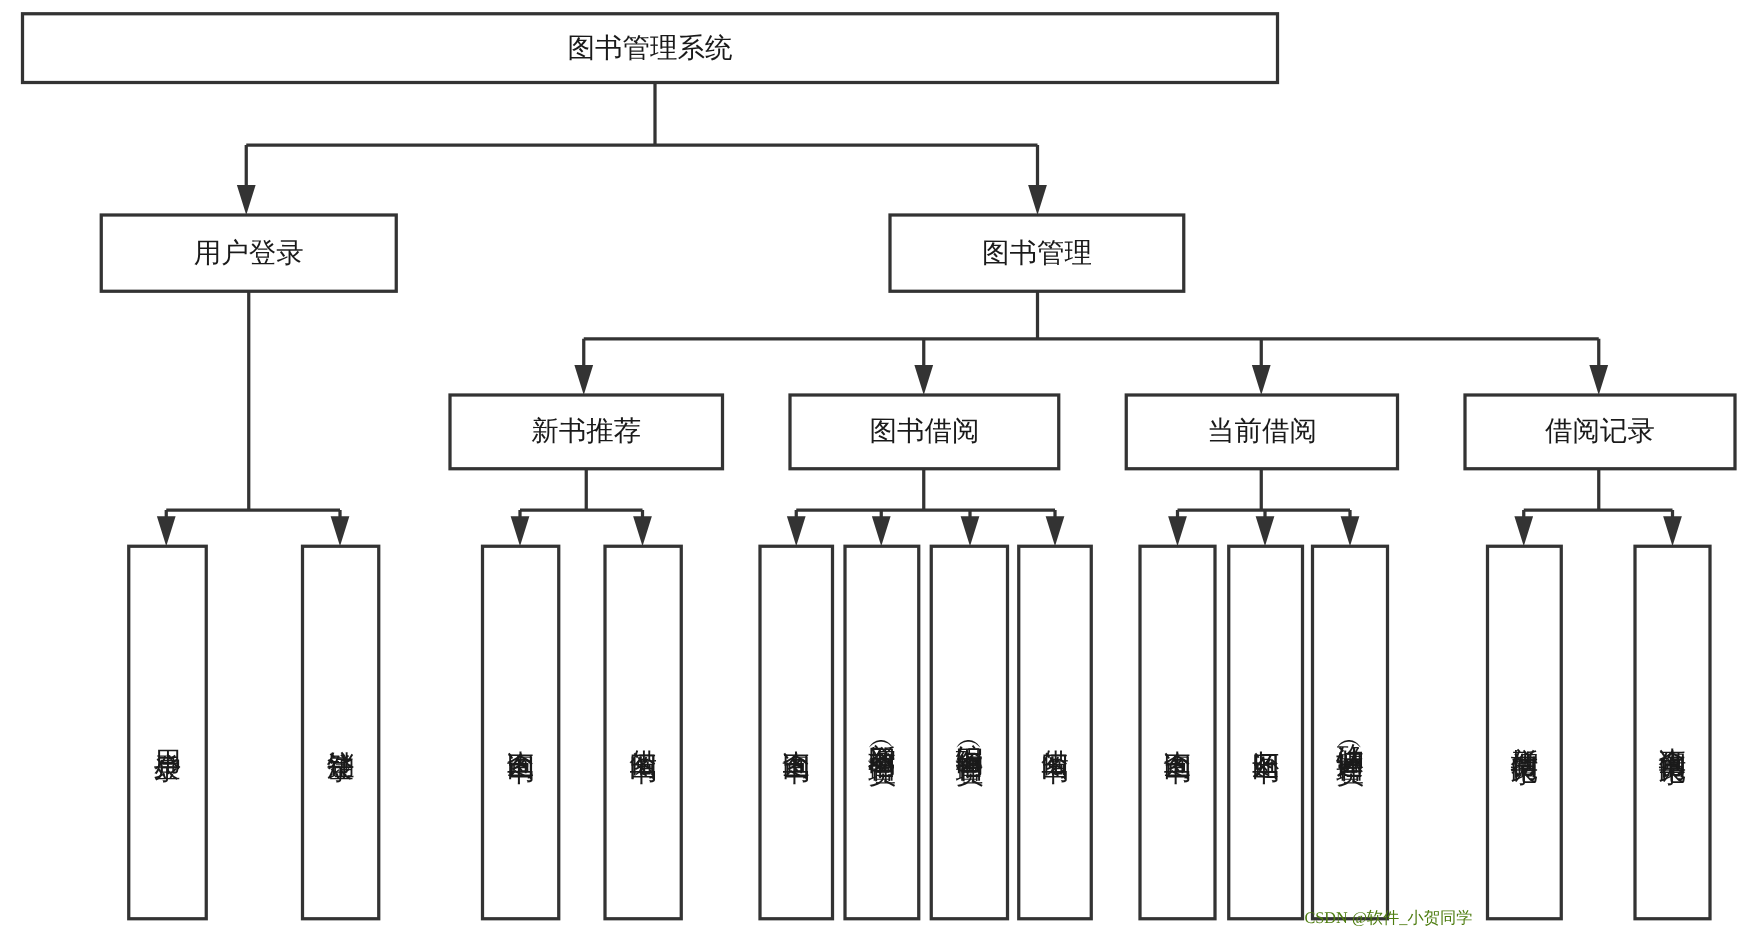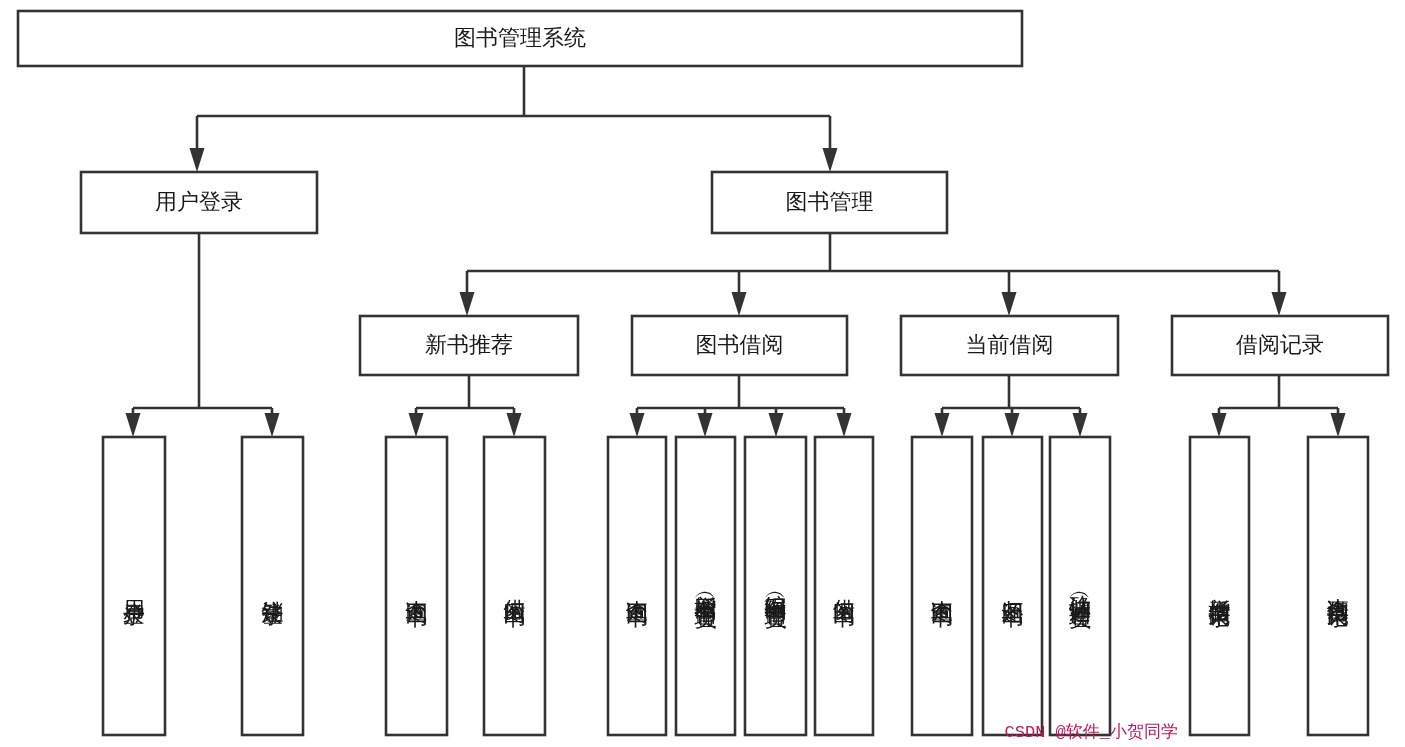--- a/index.html
+++ b/index.html
@@ -61,23 +61,23 @@
     text-orientation: upright;
     letter-spacing: 2px;
     line-height: 1;
     white-space: nowrap;
     pointer-events: none;
   }
   .watermark {
     position: absolute;
     right: 8px;
     bottom: 4px;
-    font-family: Liberation Mono, monospace;
-    font-size: 17px;
-    color: #be185d;
+    font-family: Liberation Serif, serif;
+    font-size: 13px;
+    color: #4d7c0f;
     white-space: nowrap;
   }
 </style>
 </head>
 <body>
 
 <div id="diagram-root">
 
   <svg class="diagram-canvas" id="diagram-svg" viewBox="0 0 1405 747" xmlns="http://www.w3.org/2000/svg">
       <line x1="524" y1="66" x2="524" y2="116" class="edge-line"></line>

